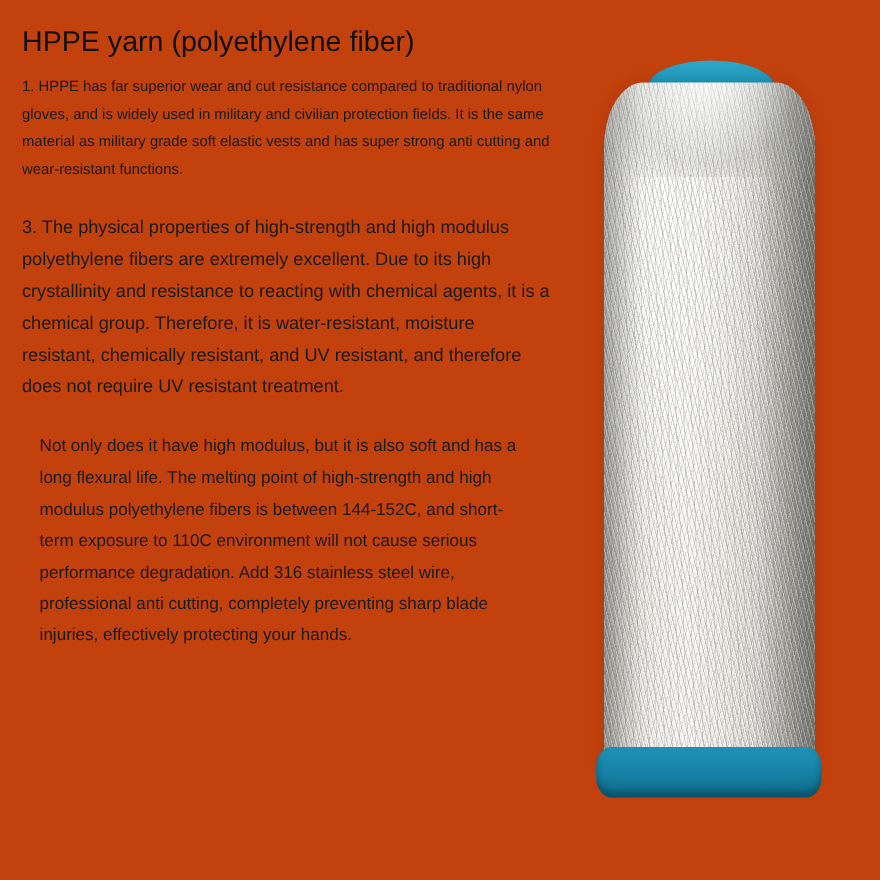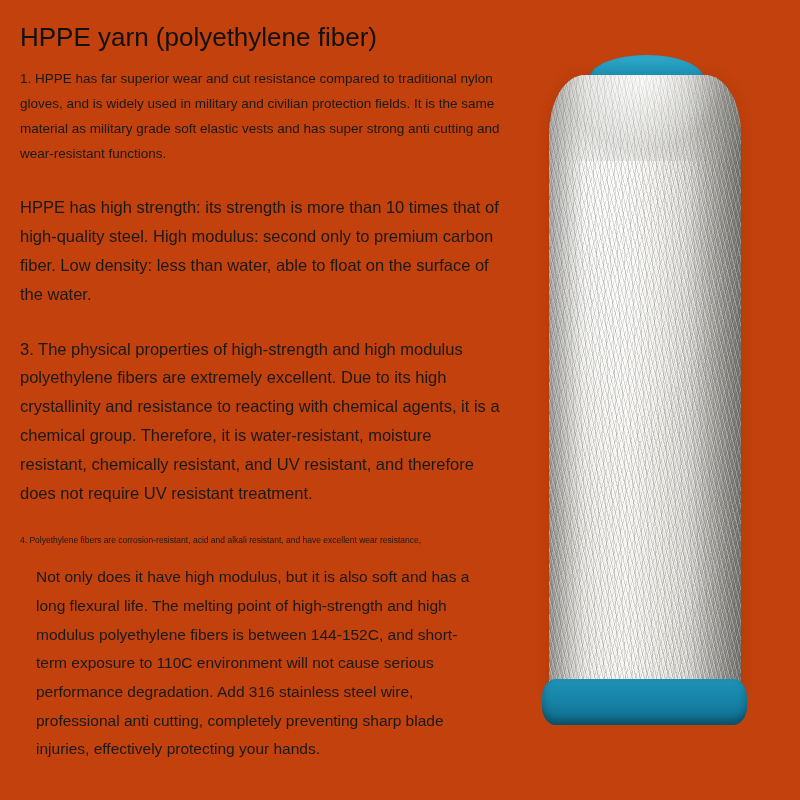--- a/index.html
+++ b/index.html
@@ -161,23 +161,21 @@
   }
 </style>
 </head>
 <body>
 
 <div class="page">
 
   <div class="text-column">
     <h1 class="title">HPPE yarn (polyethylene fiber)</h1>
     <p class="para-small">1. HPPE has far superior wear and cut resistance compared to traditional nylon gloves, and is widely used in military and civilian protection fields. It is the same material as military grade soft elastic vests and has super strong anti cutting and wear-resistant functions.</p>
-    <p class="para-med">HPPE has high strength: its strength is more than 10 times that of high-quality steel. High modulus: second only to premium carbon fiber. Low density: less than water, able to float on the surface of the water.</p>
     <p class="para-med">3. The physical properties of high-strength and high modulus polyethylene fibers are extremely excellent. Due to its high crystallinity and resistance to reacting with chemical agents, it is a chemical group. Therefore, it is water-resistant, moisture resistant, chemically resistant, and UV resistant, and therefore does not require UV resistant treatment.</p>
-    <p class="para-tiny">4. Polyethylene fibers are corrosion-resistant, acid and alkali resistant, and have excellent wear resistance,</p>
     <p class="para-last">Not only does it have high modulus, but it is also soft and has a long flexural life. The melting point of high-strength and high modulus polyethylene fibers is between 144-152C, and short-term exposure to 110C environment will not cause serious performance degradation. Add 316 stainless steel wire, professional anti cutting, completely preventing sharp blade injuries, effectively protecting your hands.</p>
   </div>
 
   <div class="photo">
     <div class="cone-wrap">
       <div class="cap-top"></div>
       <div class="yarn-body"></div>
       <div class="yarn-top-shade"></div>
       <div class="cap-bottom"></div>
     </div>

